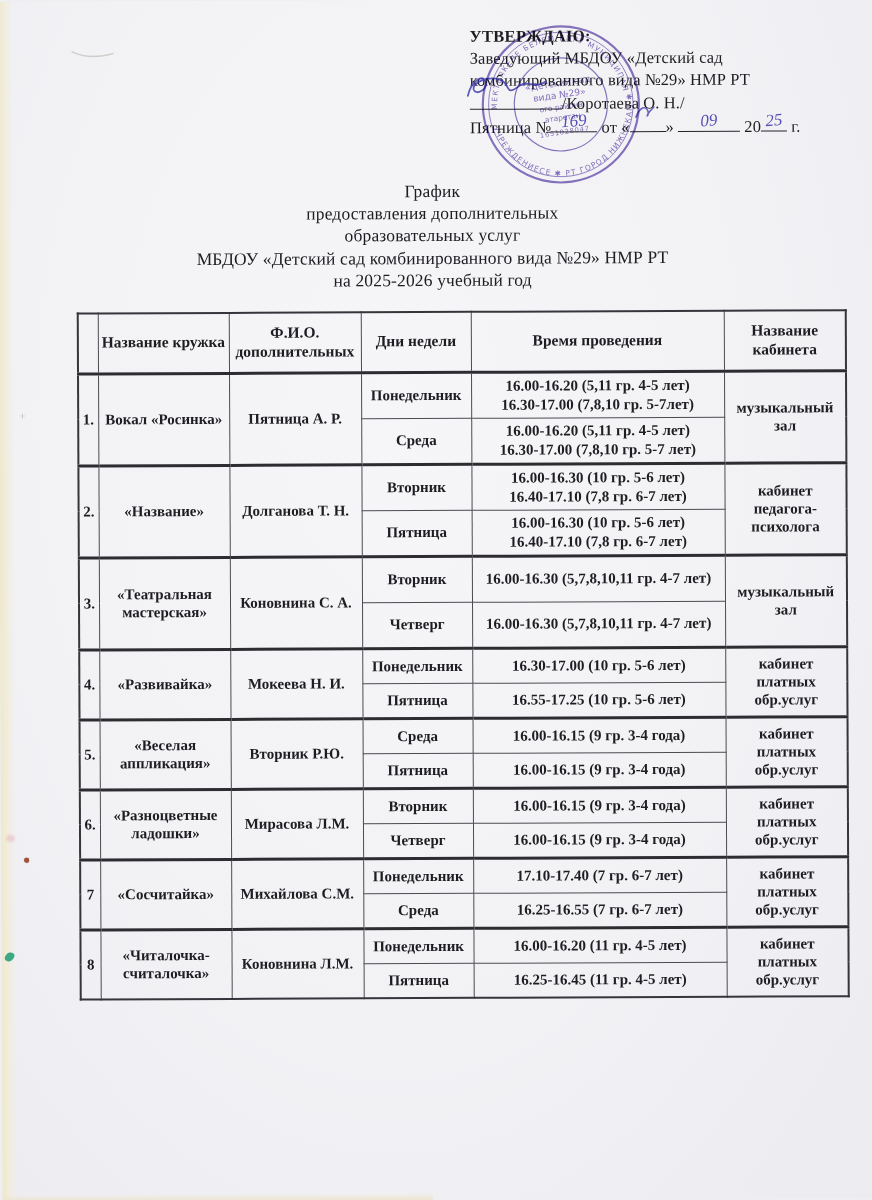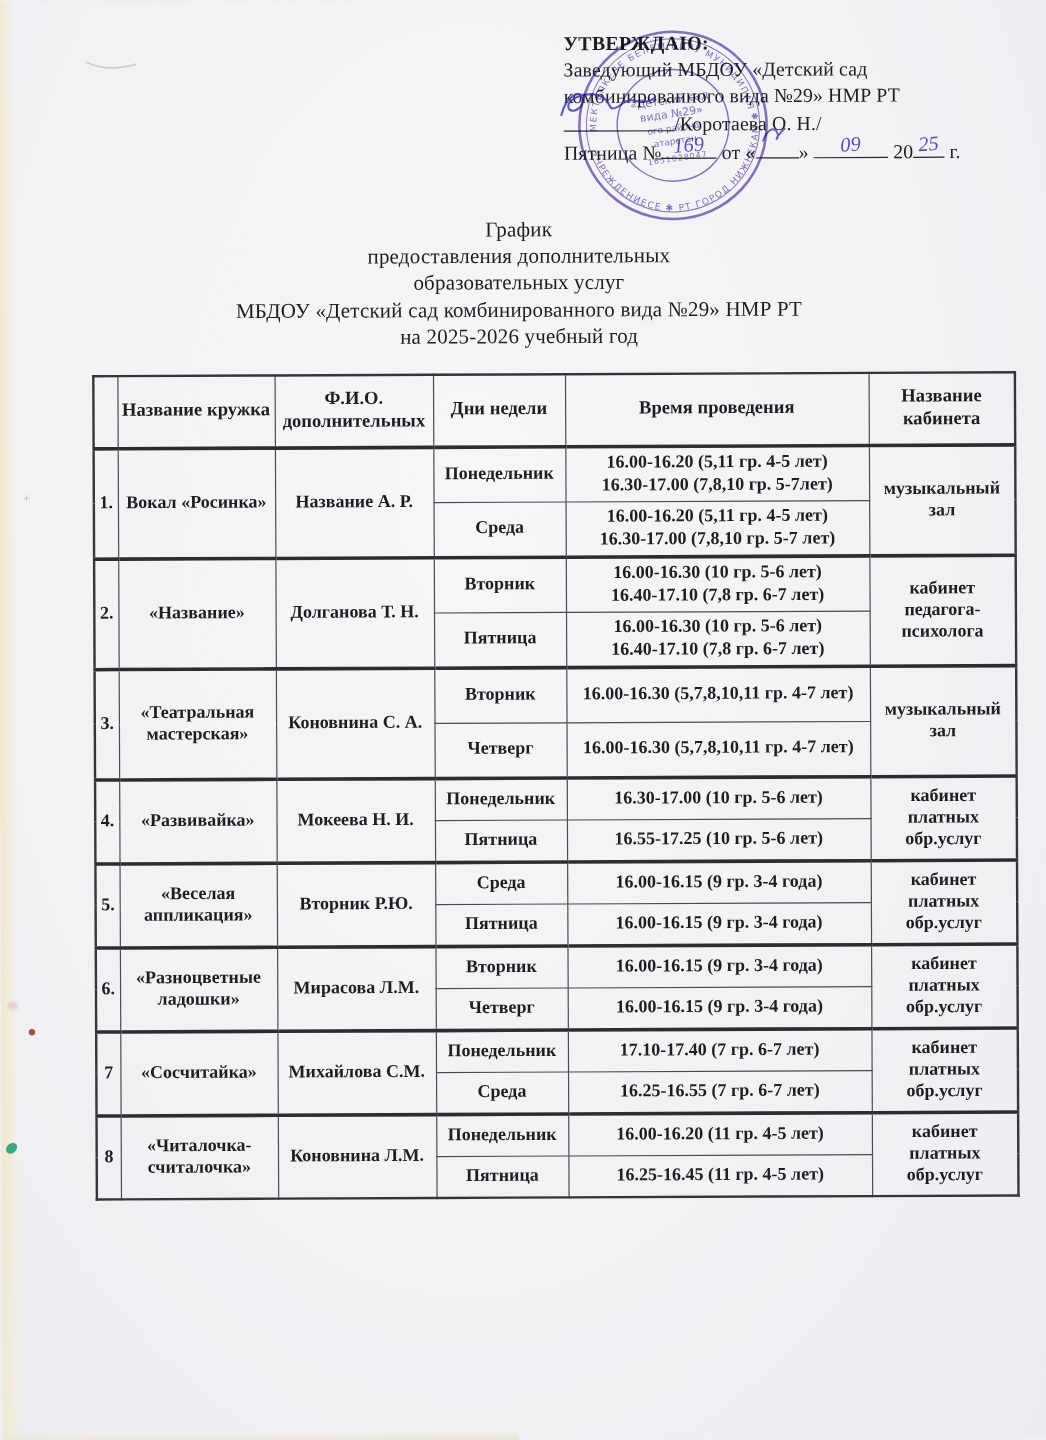--- a/index.html
+++ b/index.html
@@ -165,21 +165,21 @@
           <th>Ф.И.О. дополнительных</th>
           <th>Дни недели</th>
           <th>Время проведения</th>
           <th>Название кабинета</th>
         </tr>
       </thead>
       <tbody>
           <tr class="row-first tall">
             <td rowspan="2">1.</td>
             <td rowspan="2">Вокал «Росинка»</td>
-            <td rowspan="2">Название А. Р.</td>
+            <td rowspan="2">Пятница А. Р.</td>
             <td>Понедельник</td>
             <td class="time-cell">
               <div>16.00-16.20 (5,11 гр. 4-5 лет)</div>
               <div>16.30-17.00 (7,8,10 гр. 5-7лет)</div>
             </td>
             <td rowspan="2">музыкальный зал</td>
           </tr>
           <tr class="sep-thin tall">
             <td>Среда</td>
             <td class="time-cell">

